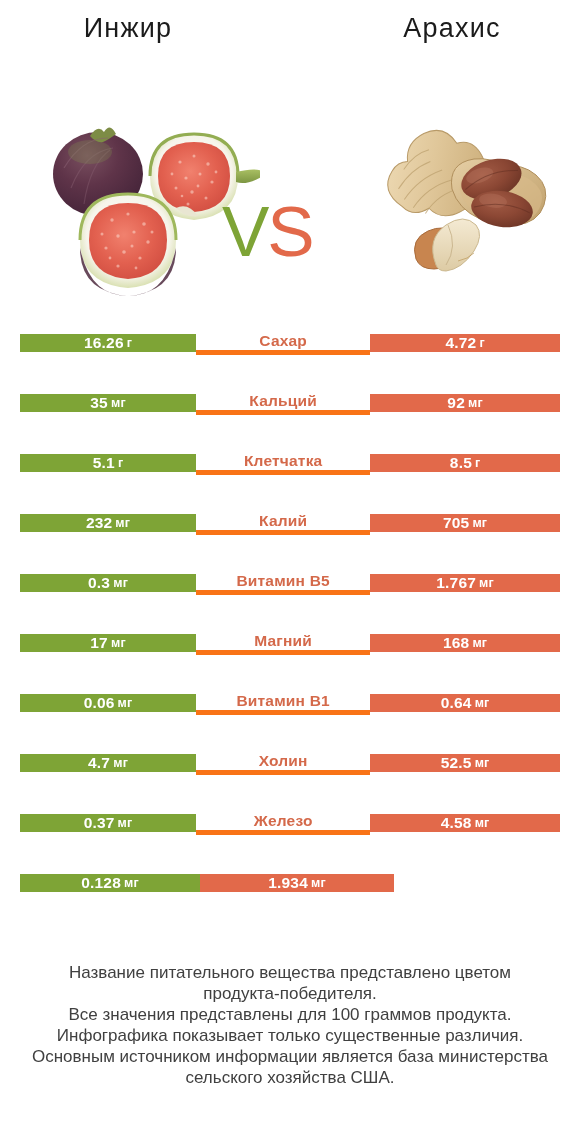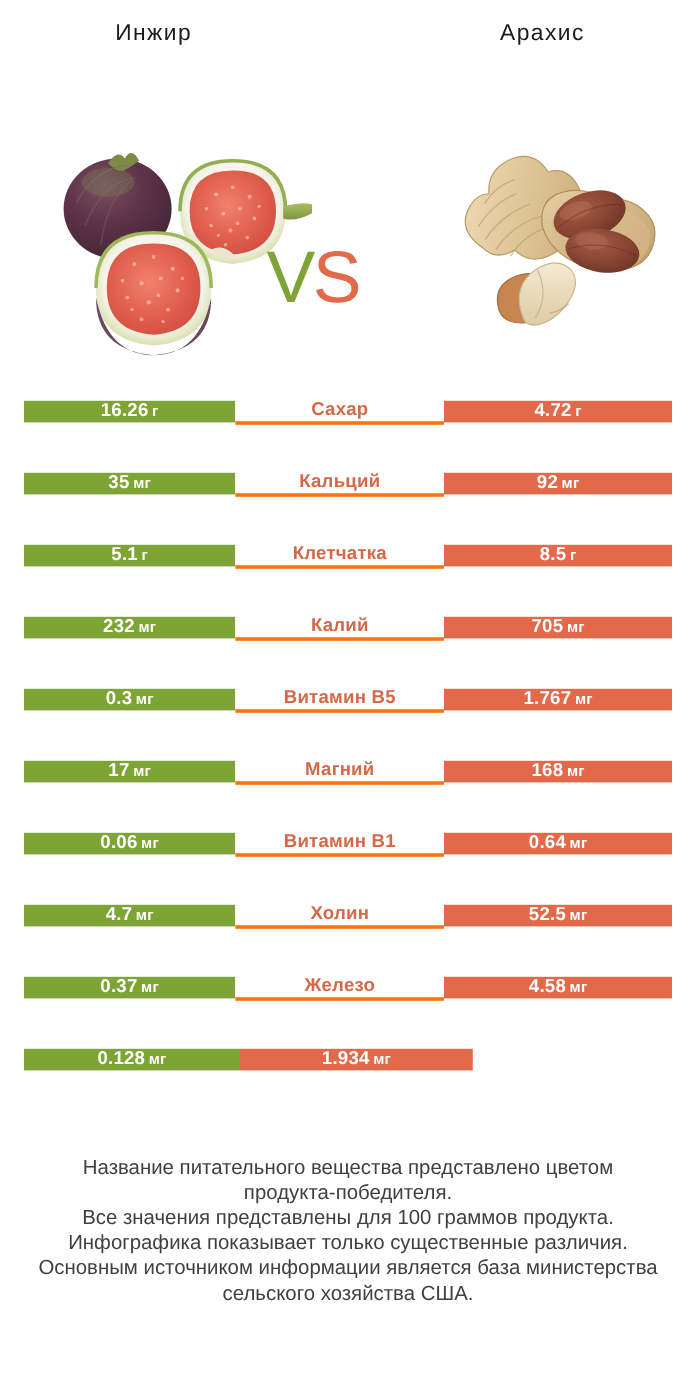--- a/index.html
+++ b/index.html
@@ -20,21 +20,21 @@
   
   .header {
     display: flex;
     width: 580px;
     height: 56px;
     align-items: center;
   }
   .header-title {
     flex: 1 1 0;
     text-align: center;
-    font-size: 19px;
+    font-size: 27px;
     font-weight: 400;
     letter-spacing: 1.2px;
     color: #1b1b1b;
     font-family: "Liberation Sans", "DejaVu Sans", sans-serif;
   }
   .header-title.left  { padding-right: 38px; }
   .header-title.right { padding-left: 30px; }
 
   
   .hero {
@@ -46,21 +46,21 @@
     position: absolute;
     top: 0;
   }
   .fig-wrap  { left: 30px;  width: 230px; height: 190px; top: 60px; }
   .nut-wrap  { left: 370px; width: 200px; height: 185px; top: 55px; }
 
   .vs {
     position: absolute;
     left: 222px;
     top: 128px;
-    font-size: 61px;
+    font-size: 71px;
     line-height: 95px;
     font-weight: 400;
     letter-spacing: -2px;
     font-family: "Liberation Sans", "DejaVu Sans", sans-serif;
     z-index: 5;
     user-select: none;
   }
   .vs .v { color: #7ea436; }
   .vs .s { color: #e2694a; }
 
@@ -93,21 +93,21 @@
     width: 180px;
     background: #7ea436;
     color: #ffffff;
   }
   .cell-mid {
     width: 178px;
     background: #ffffff;
     color: #d4694a;
     font-size: 15.5px;
     font-weight: 700;
-    border-bottom: 3px solid #f97316;
+    border-bottom: 5px solid #f97316;
   }
   .row:first-child .cell-mid { border-top: 0; }
   .cell-right {
     width: 194px;
     background: #e2694a;
     color: #ffffff;
   }
   .unit {
     font-size: 12.5px;
     font-weight: 700;

